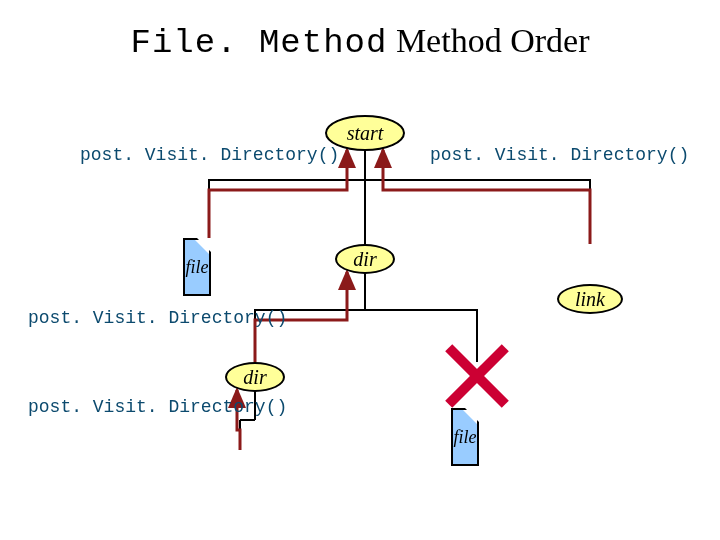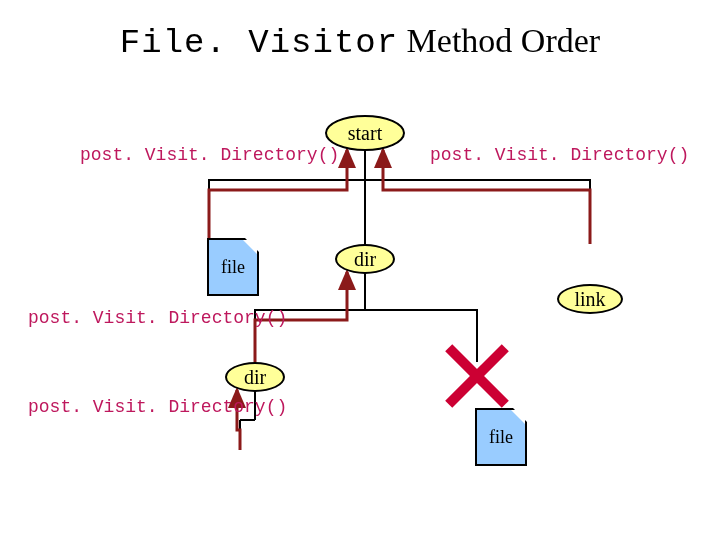--- a/index.html
+++ b/index.html
@@ -1,39 +1,39 @@
 <!DOCTYPE html>
 <html><head>
 <meta charset="utf-8">
 <style>
   * { box-sizing: border-box; margin: 0; padding: 0; }
   body { width: 720px; height: 540px; background: #fff; font-family: Georgia, 'Times New Roman', serif; position: relative; }
   .stage { position: relative; width: 720px; height: 540px; }
   .title { position: absolute; top: 22px; left: 0; width: 720px; text-align: center; font-size: 34px; color: #000; }
   .title .mono { font-family: 'Courier New', Courier, monospace; letter-spacing: 1px; }
-  .node { position: absolute; display: flex; align-items: center; justify-content: center; font-size: 20px; }
+  .node { position: absolute; display: flex; align-items: center; justify-content: center; font-size: 20px; font-style: italic; }
   .oval { border: 2px solid #000; border-radius: 50%; background: #ffff99; }
-  .file-icon { width: 52px; height: 58px; background: #99ccff; border: 2px solid #000; position: relative; font-size: 18px; display:flex; align-items:center; justify-content:center;margin-left:24px; }
+  .file-icon { width: 28px; height: 58px; background: #99ccff; border: 2px solid #000; position: relative; font-size: 18px; display:flex; align-items:center; justify-content:center; }
   .file-icon::before { content:""; position:absolute; top:-2px; right:-2px; width:0; height:0; border-left:14px solid transparent; border-top:14px solid #fff; }
   .file-icon::after { content:""; position:absolute; top:-2px; right:-2px; width:0; height:0; border-left:14px solid #000; border-bottom:14px solid transparent; clip-path: polygon(0 0, 100% 0, 100% 100%); opacity:0.0; }
   .dog-ear { position:absolute; top:0; right:0; width:14px; height:14px; background:#fff; clip-path: polygon(100% 0, 100% 100%, 0 0); }
-  .label { position: absolute; font-family: 'Courier New', Courier, monospace; font-size: 18px; color: #be185d; white-space: nowrap; }
+  .label { position: absolute; font-family: 'Courier New', Courier, monospace; font-size: 18px; color: #0c4a6e; white-space: nowrap; }
   svg.lines { position:absolute; top:0; left:0; width:720px; height:540px; pointer-events:none; }
   .cross { position:absolute; width:80px; height:80px; }
   .cross::before, .cross::after { content:""; position:absolute; left:50%; top:0; width:10px; height:100%; background:#cc0033; transform-origin:center; }
   .cross::before { transform: translateX(-50%) rotate(45deg); }
   .cross::after { transform: translateX(-50%) rotate(-45deg); }
 </style>
 </head>
 <body>
 
 <div class="stage">
 
   <div class="title">
-    <span class="mono">File. Visitor</span><span> Method Order</span>
+    <span class="mono">File. Method</span><span> Method Order</span>
   </div>
 
   <svg class="lines">
 
     <line x1="365" y1="150" x2="365" y2="180" stroke="#000" stroke-width="2"></line>
     <polyline points="365,180 209,180 209,238" fill="none" stroke="#000" stroke-width="2"></polyline>
     <line x1="365" y1="180" x2="365" y2="244" stroke="#000" stroke-width="2"></line>
     <polyline points="365,180 590,180 590,244" fill="none" stroke="#000" stroke-width="2"></polyline>
 
     <line x1="365" y1="272" x2="365" y2="310" stroke="#000" stroke-width="2"></line>

